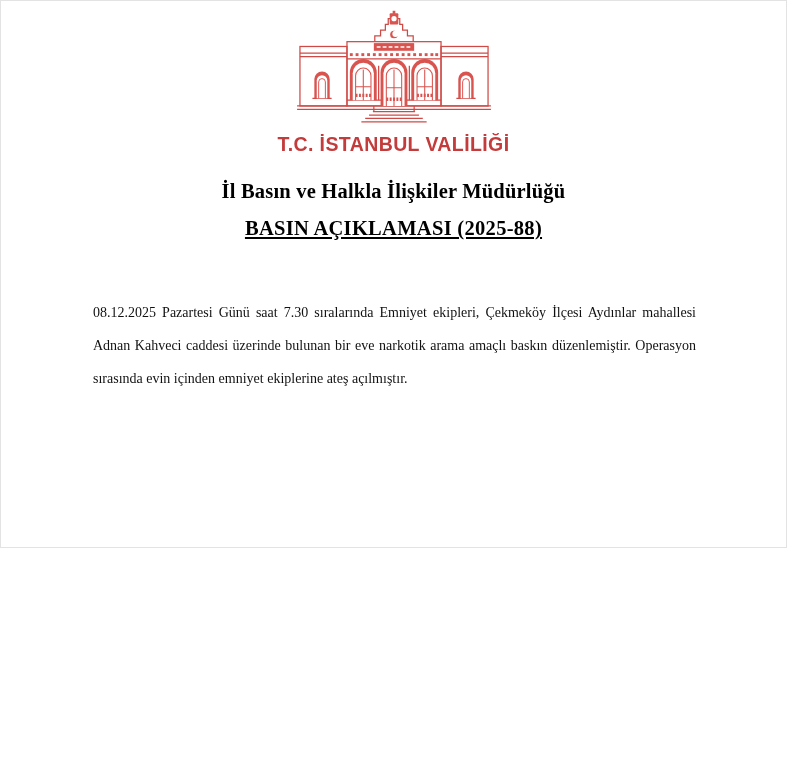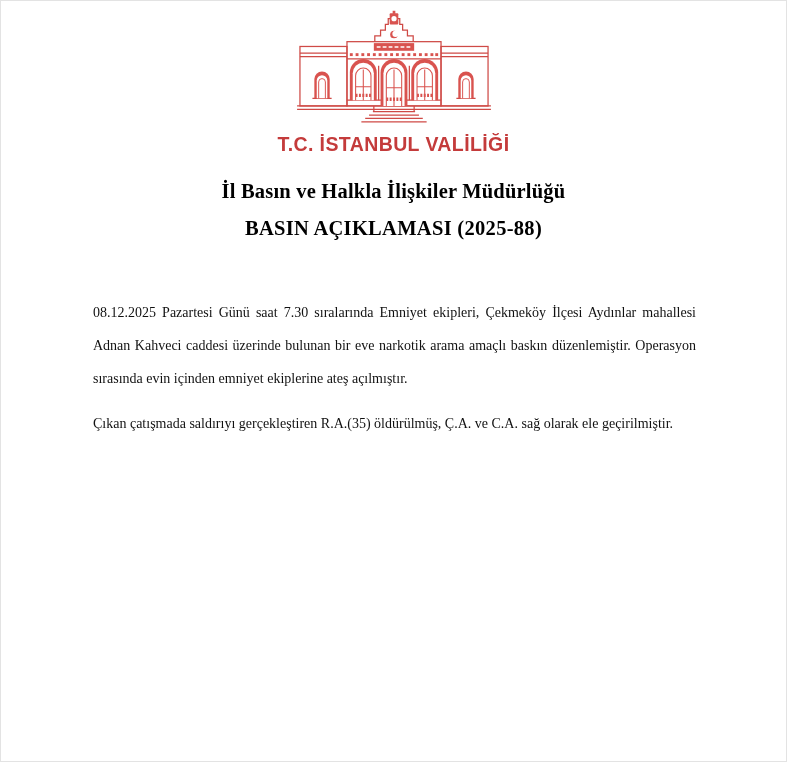--- a/index.html
+++ b/index.html
@@ -3,21 +3,21 @@
 <meta charset="utf-8">
 <style>
   html, body {
     margin: 0;
     padding: 0;
     background: #ffffff;
   }
   .page {
     position: relative;
     width: 787px;
-    height: 762px;
+    height: 548px;
     box-sizing: border-box;
     background: #ffffff;
     border: 1px solid #e3e3e3;
     font-family: "Liberation Serif", "DejaVu Serif", serif;
     color: #111111;
     overflow: hidden;
   }
   .logo-wrap {
     padding-top: 9px;
     text-align: center;
@@ -45,20 +45,21 @@
     letter-spacing: 0.2px;
     color: #000000;
   }
   .release-title {
     margin: 14px 0 0 0;
     text-align: center;
     font-size: 20.5px;
     font-weight: 700;
     letter-spacing: 0.3px;
     color: #000000;
+    text-decoration: underline;
   }
   .doc-body {
     margin: 56px 90px 0 92px;
     font-size: 14px;
     line-height: 33px;
     text-align: justify;
   }
   .doc-body p {
     margin: 0 0 12px 0;
   }
@@ -159,16 +160,15 @@
     </svg>
 
     <div class="org-name">T.C. İSTANBUL VALİLİĞİ</div>
   </div>
 
   <h1 class="department">İl Basın ve Halkla İlişkiler Müdürlüğü</h1>
   <h2 class="release-title">BASIN AÇIKLAMASI (2025-88)</h2>
 
   <div class="doc-body">
     <p>08.12.2025 Pazartesi Günü saat 7.30 sıralarında Emniyet ekipleri, Çekmeköy İlçesi Aydınlar mahallesi Adnan Kahveci caddesi üzerinde bulunan bir eve narkotik arama amaçlı baskın düzenlemiştir. Operasyon sırasında evin içinden emniyet ekiplerine ateş açılmıştır.</p>
-    <p>Çıkan çatışmada saldırıyı gerçekleştiren R.A.(35) öldürülmüş, Ç.A. ve C.A. sağ olarak ele geçirilmiştir.</p>
   </div>
 
 </div>
 
 </body></html>

